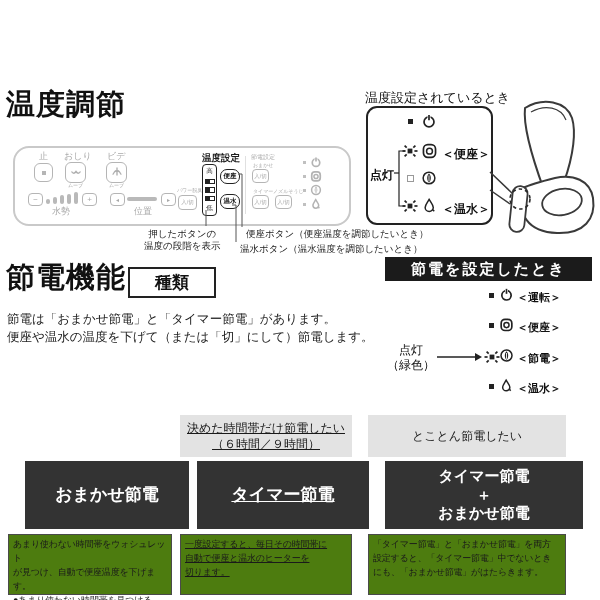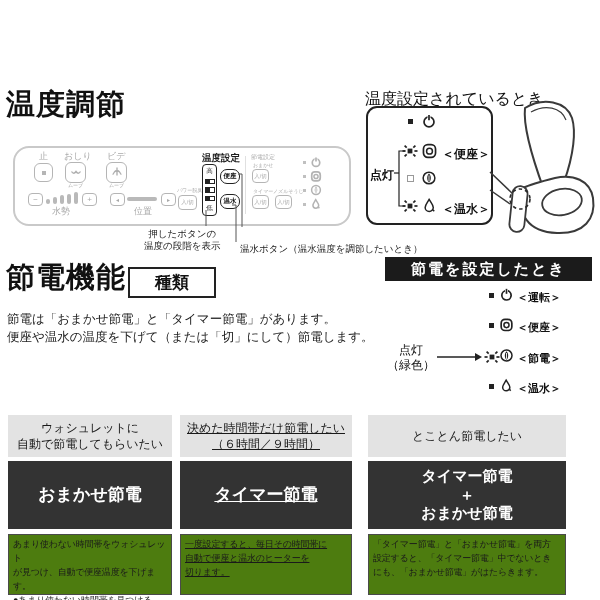--- a/index.html
+++ b/index.html
@@ -25,34 +25,34 @@
   .bars{display:flex;align-items:flex-end;gap:3px;}
   .bar{width:4px;background:#b9b9b9;border-radius:2px;}
   .sep{width:1px;background:#e0e0e0;}
   .dk{color:#1d1d1d;}
   .tdisp{border:1.5px solid #222;border-radius:4px;display:flex;flex-direction:column;align-items:center;justify-content:space-between;padding:2px 0;background:#fff;}
   .tdisp .seg{width:8px;height:3.5px;border:1px solid #222;background:linear-gradient(to right,#222 50%,#fff 50%);}
   .tbtn{border:1.6px solid #222;border-radius:7px;font-size:6.5px;font-weight:bold;color:#111;display:flex;align-items:center;justify-content:center;background:#fff;}
   .callout{font-size:9.5px;color:#222;line-height:1.25;}
   
   .p1box{left:366px;top:106px;width:123px;height:115px;border:2px solid #222;border-radius:11px;background:#fff;}
-  .ptitle{font-size:16px;color:#111;}
+  .ptitle{font-size:13px;color:#111;}
   .ilabel{font-size:12px;font-weight:bold;color:#111;}
   .ilabel2{font-size:11px;font-weight:bold;color:#111;}
   .sq{width:5px;height:5px;background:#222;display:inline-block;}
   .sq.open{background:#fff;border:1.2px solid #999;}
   .ic{display:block;color:#222;}
   .blackbar{left:385px;top:257px;width:207px;height:24px;background:#1b1b1b;display:flex;align-items:center;justify-content:center;}
   .blackbar span{color:#fff;font-size:15px;font-weight:bold;letter-spacing:2px;}
   .lit-note{font-size:12px;color:#111;line-height:1.25;text-align:center;}
   
   .thead{top:415px;height:42px;background:#e3e3e3;display:flex;align-items:center;justify-content:center;
          text-align:center;font-size:12px;color:#1a1a1a;line-height:1.35;}
   .tmode{top:461px;height:68px;background:#333;display:flex;align-items:center;justify-content:center;
-         text-align:center;color:#fff;font-weight:bold;font-size:17px;line-height:1.25;}
+         text-align:center;color:#fff;font-weight:bold;font-size:17px;line-height:1.25;margin-left:17px;}
   .tmode.small{font-size:15px;}
   .tbox{top:534px;height:61px;background:#4d7c0f;border:1.5px solid #4a4a4a;font-size:9px;line-height:1.55;
         padding:3px 4px;color:#1a1a1a;letter-spacing:-0.2px;box-sizing:border-box;}
   .c1{left:8px;width:164px;} .c2{left:180px;width:172px;text-decoration:underline;} .c3{left:368px;width:198px;}
   svg line,svg path,svg circle,svg rect,svg ellipse,svg polyline{vector-effect:non-scaling-stroke;}
 </style>
 </head>
 <body>
 
 <svg width="0" height="0" style="position:absolute">
@@ -177,20 +177,21 @@
       </svg>
   </div>
 
   <svg class="abs" style="left:0;top:140px;pointer-events:none;" width="360" height="125">
     <polyline points="206,70 206,86" fill="none" stroke="#555" stroke-width="1"></polyline>
     <polyline points="238,34 242,34 242,87" fill="none" stroke="#555" stroke-width="1"></polyline>
     <polyline points="232,65 236,65 236,102" fill="none" stroke="#555" stroke-width="1"></polyline>
   </svg>
   <div class="abs callout pre" style="left:144px;top:228px;text-align:center;">押したボタンの
 温度の段階を表示</div>
+  <div class="abs callout" style="left:246px;top:228px;">便座ボタン（便座温度を調節したいとき）</div>
   <div class="abs callout" style="left:240px;top:243px;">温水ボタン（温水温度を調節したいとき）</div>
 
   <div class="abs ptitle" style="left:365px;top:89px;">温度設定されているとき</div>
   <div class="abs p1box"></div>
   <span class="abs sq" style="left:408px;top:119px;"></span>
   <svg class="abs ic" style="left:421px;top:113px;" width="16" height="16" viewBox="0 0 18 18">
       <use href="#i-power"></use>
     </svg>
   <svg class="abs ic" style="left:401px;top:142px;" width="18" height="18" viewBox="0 0 18 18">
       <use href="#i-lit"></use>
@@ -256,22 +257,20 @@
       <use href="#i-drop"></use>
     </svg>
   <span class="abs ilabel2" style="left:517px;top:381px;">＜温水＞</span>
   <div class="abs lit-note pre" style="left:385px;top:343px;width:52px;">点灯
 （緑色）</div>
   <svg class="abs" style="left:437px;top:350px;" width="46" height="14">
     <line x1="0" y1="7" x2="38" y2="7" stroke="#222" stroke-width="1.3"></line>
     <polygon points="38,3 45,7 38,11" fill="#222"></polygon>
   </svg>
 
-  <div class="abs thead c1 pre">ウォシュレットに
-自動で節電してもらいたい</div>
   <div class="abs thead c2 pre">決めた時間帯だけ節電したい
 （６時間／９時間）</div>
   <div class="abs thead c3 pre">とことん節電したい</div>
 
   <div class="abs tmode c1">おまかせ節電</div>
   <div class="abs tmode c2">タイマー節電</div>
   <div class="abs tmode c3 small pre">タイマー節電
 ＋
 おまかせ節電</div>
 

